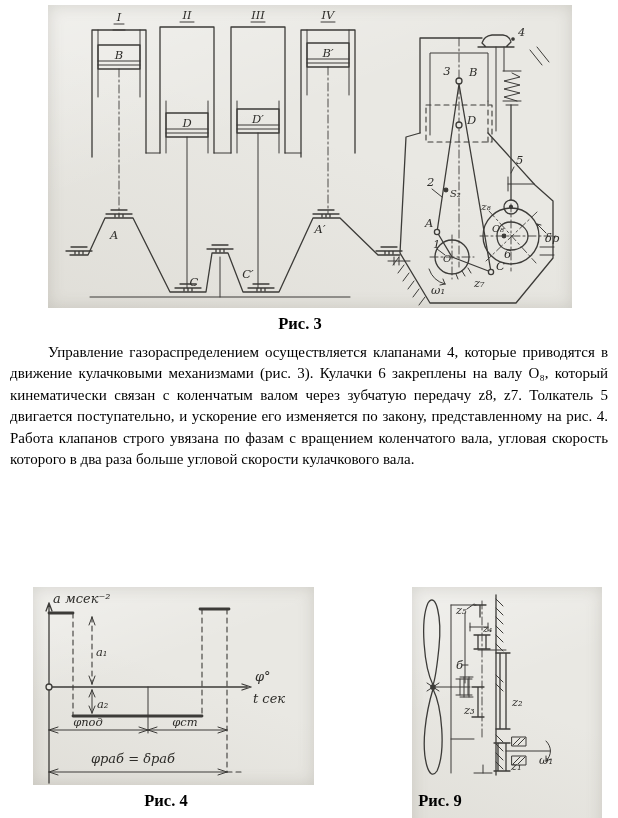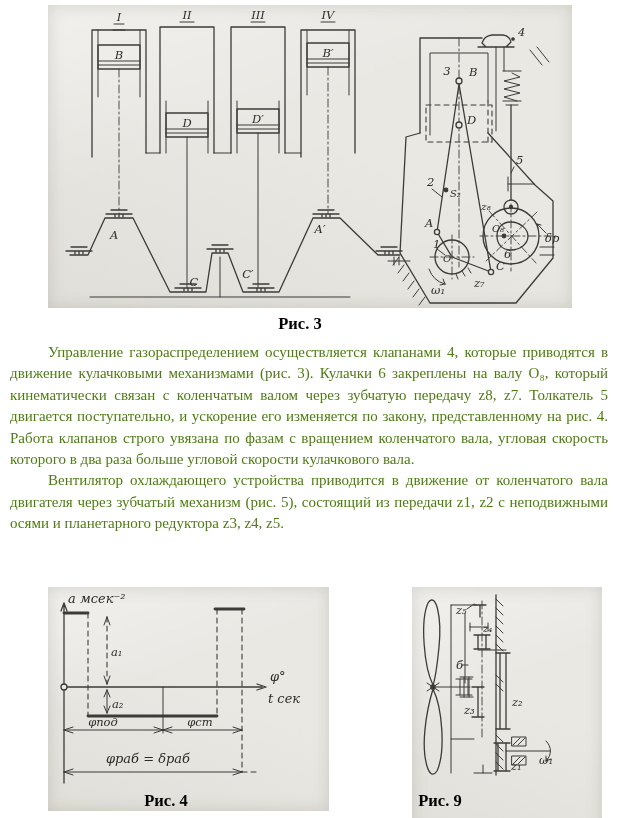--- a/index.html
+++ b/index.html
@@ -5,21 +5,21 @@
   html,body{margin:0;padding:0;background:#fff;}
   #page{position:relative;width:618px;height:818px;background:#ffffff;
         font-family:"Liberation Serif",serif;overflow:hidden;}
   .scan{position:absolute;background:#e9e8e3;
         background-image:linear-gradient(160deg,rgba(255,255,255,.35),rgba(0,0,0,0) 40%),
                          linear-gradient(20deg,rgba(120,110,90,.08),rgba(0,0,0,0) 55%);
         box-shadow:inset 0 0 16px rgba(110,105,90,.22);}
   .scan svg{display:block;}
   .caption{position:absolute;font-weight:bold;font-size:16.5px;color:#000;text-align:center;}
   #bodytext{position:absolute;left:10px;top:342px;width:598px;font-size:15px;
-            line-height:21.4px;text-align:justify;color:#4d7c0f;}
+            line-height:21.4px;text-align:justify;color:#000000;}
   #bodytext p{margin:0;text-indent:38px;}
   
   .ink path,.ink line,.ink polyline,.ink circle,.ink rect,.ink ellipse{
       stroke:#3c3b38;fill:none;stroke-width:1.3;stroke-linecap:round;stroke-linejoin:round;}
   .ink .thin{stroke-width:1;}
   .ink .thick{stroke-width:2.8;}
   .ink .dd{stroke-dasharray:8 3 2 3;stroke-width:.9;}
   .ink .dash{stroke-dasharray:5 4;stroke-width:1.1;}
   .ink .dot{fill:#3c3b38;}
   .ink .open{fill:#e9e8e3;}
@@ -157,24 +157,23 @@
         <text x="497" y="237">δр</text>
         <path class="thin" d="M492,242 H506 M492,250 H506 M498,228 L489,219 M489,219 L493,220 M489,219 L490,223"></path>
       </g>
     </svg>
   </div>
 
   <div class="caption" style="left:0;top:314px;width:600px;">Рис. 3</div>
 
   <div id="bodytext">
     <p>Управление газораспределением осуществляется клапанами 4, которые приводятся в движение кулачковыми механизмами (рис. 3). Кулачки 6 закреплены на валу О₈, который кинематически связан с коленчатым валом через зубчатую передачу z8, z7. Толкатель 5 двигается поступательно, и ускорение его изменяется по закону, представленному на рис. 4. Работа клапанов строго увязана по фазам с вращением коленчатого вала, угловая скорость которого в два раза больше угловой скорости кулачкового вала.</p>
-    <p>Вентилятор охлаждающего устройства приводится в движение от коленчатого вала двигателя через зубчатый механизм (рис. 5), состоящий из передачи z1, z2 с неподвижными осями и планетарного редуктора z3, z4, z5.</p>
-  </div>
-
-  <div class="scan" style="left:48px;top:587px;width:281px;height:224px;">
+  </div>
+
+  <div class="scan" style="left:33px;top:587px;width:281px;height:198px;">
     <svg class="ink" width="281" height="198" viewBox="0 0 281 198">
       <g>
         <path d="M16,196 V16 M16,16 L13,24 M16,16 L19,24"></path>
         <text x="20" y="16" class="lg">а мсек⁻²</text>
         <path d="M16,100 H214 M218,100 L209,97 M218,100 L209,103"></path>
         <text x="222" y="94" class="lg">φ°</text>
         <text x="220" y="116" class="lg">t сек</text>
         <circle class="open" cx="16" cy="100" r="3"></circle>
       </g>
 

